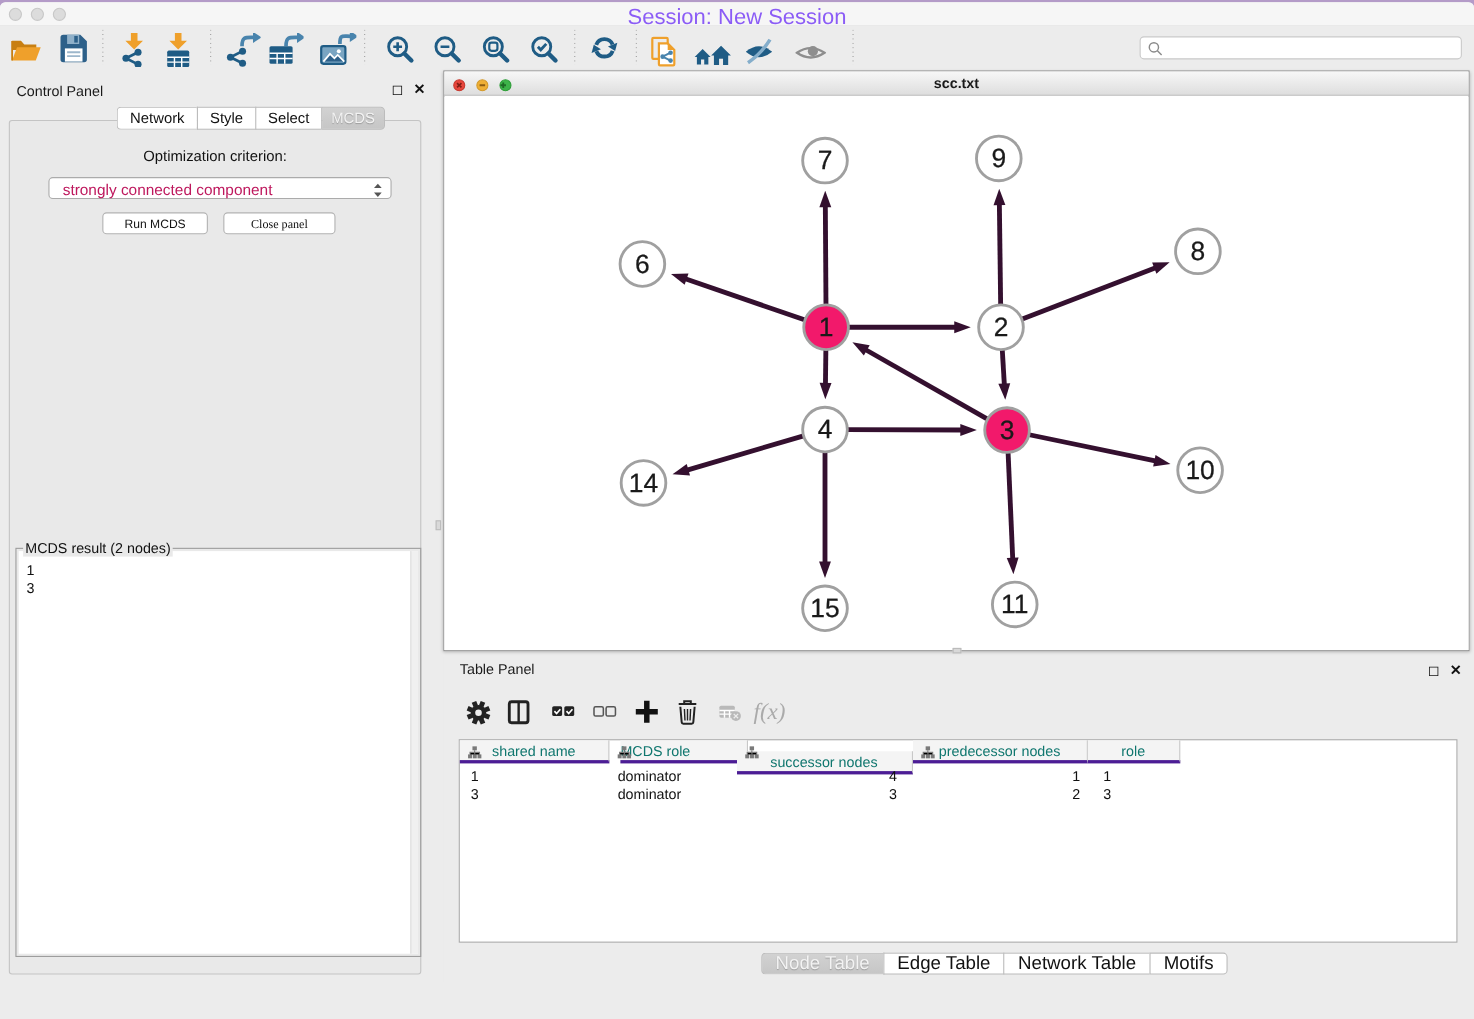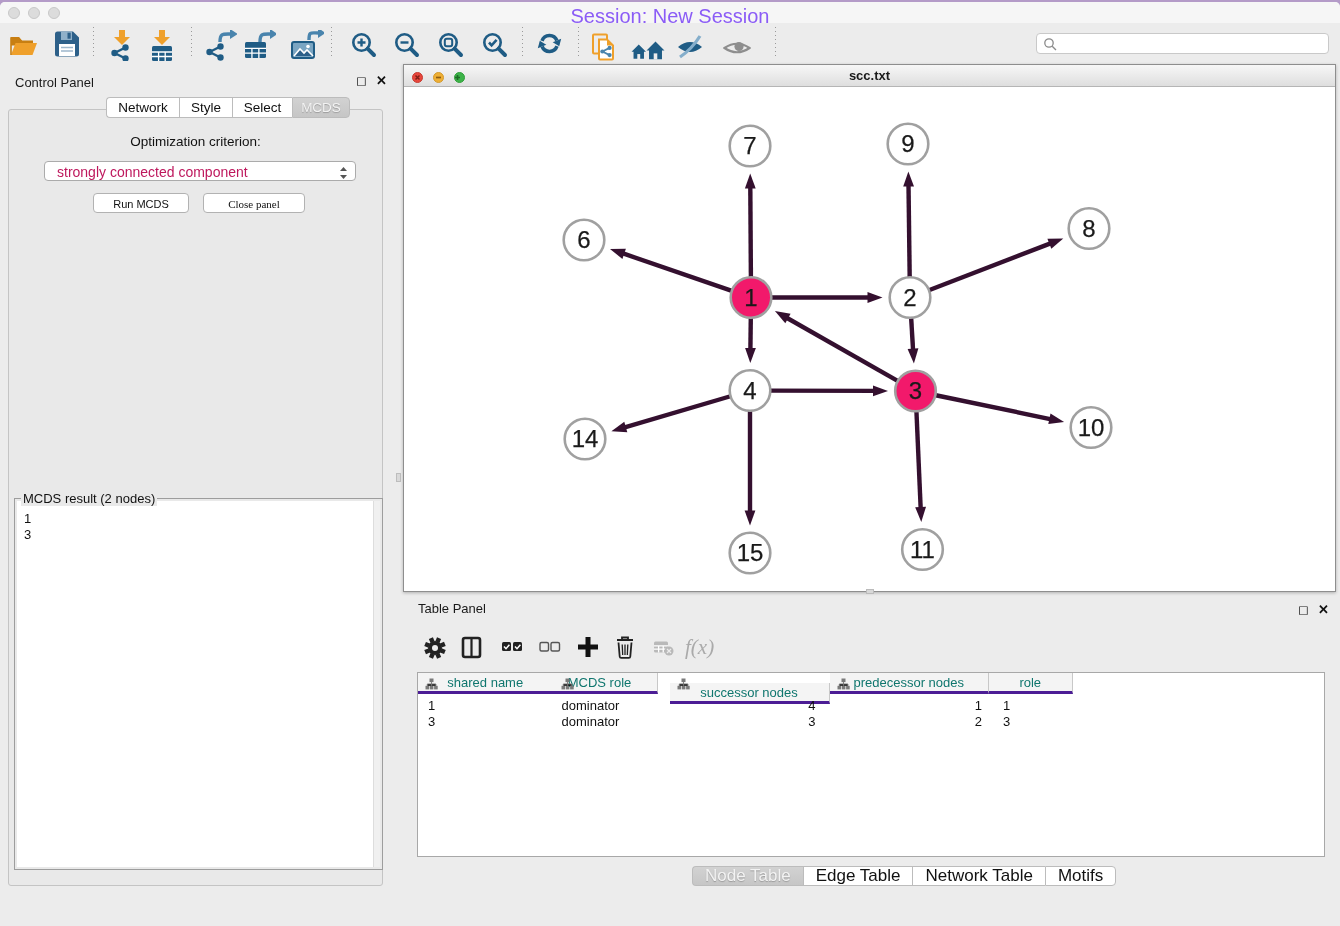--- a/index.html
+++ b/index.html
@@ -307,21 +307,21 @@
       </div>
     <div class="ttable">
         <div class="thead" style="left:0px; width:135.5px; text-align:center; line-height:20px;">shared name</div>
         <svg style="position:absolute;left:7px;top:5px;" width="13" height="12" viewBox="0 0 13 12">
           <rect x="4.5" y="0.5" width="4" height="3.6" fill="#7a7a7a"></rect>
           <rect x="0.5" y="7.8" width="3.6" height="3.6" fill="#7a7a7a"></rect>
           <rect x="4.8" y="7.8" width="3.6" height="3.6" fill="#7a7a7a"></rect>
           <rect x="9.1" y="7.8" width="3.6" height="3.6" fill="#7a7a7a"></rect>
           <path d="M6.5 4.1 V6 M2.3 7.8 V6 H10.9 V7.8 M6.6 6 V7.8" stroke="#7a7a7a" stroke-width="1"></path>
         </svg>
-        <div class="thead" style="left:124px; width:116.0px; text-align:center; line-height:20px;">MCDS role</div>
+        <div class="thead" style="left:146px; width:116.0px; text-align:left; line-height:20px;">MCDS role</div>
         <svg style="position:absolute;left:142.5px;top:5px;" width="13" height="12" viewBox="0 0 13 12">
           <rect x="4.5" y="0.5" width="4" height="3.6" fill="#7a7a7a"></rect>
           <rect x="0.5" y="7.8" width="3.6" height="3.6" fill="#7a7a7a"></rect>
           <rect x="4.8" y="7.8" width="3.6" height="3.6" fill="#7a7a7a"></rect>
           <rect x="9.1" y="7.8" width="3.6" height="3.6" fill="#7a7a7a"></rect>
           <path d="M6.5 4.1 V6 M2.3 7.8 V6 H10.9 V7.8 M6.6 6 V7.8" stroke="#7a7a7a" stroke-width="1"></path>
         </svg>
         <div class="thead" style="left:251.5px; width:160.0px; text-align:center; line-height:20px;margin-top:10px;">successor nodes</div>
         <svg style="position:absolute;left:258.5px;top:5px;" width="13" height="12" viewBox="0 0 13 12">
           <rect x="4.5" y="0.5" width="4" height="3.6" fill="#7a7a7a"></rect>

